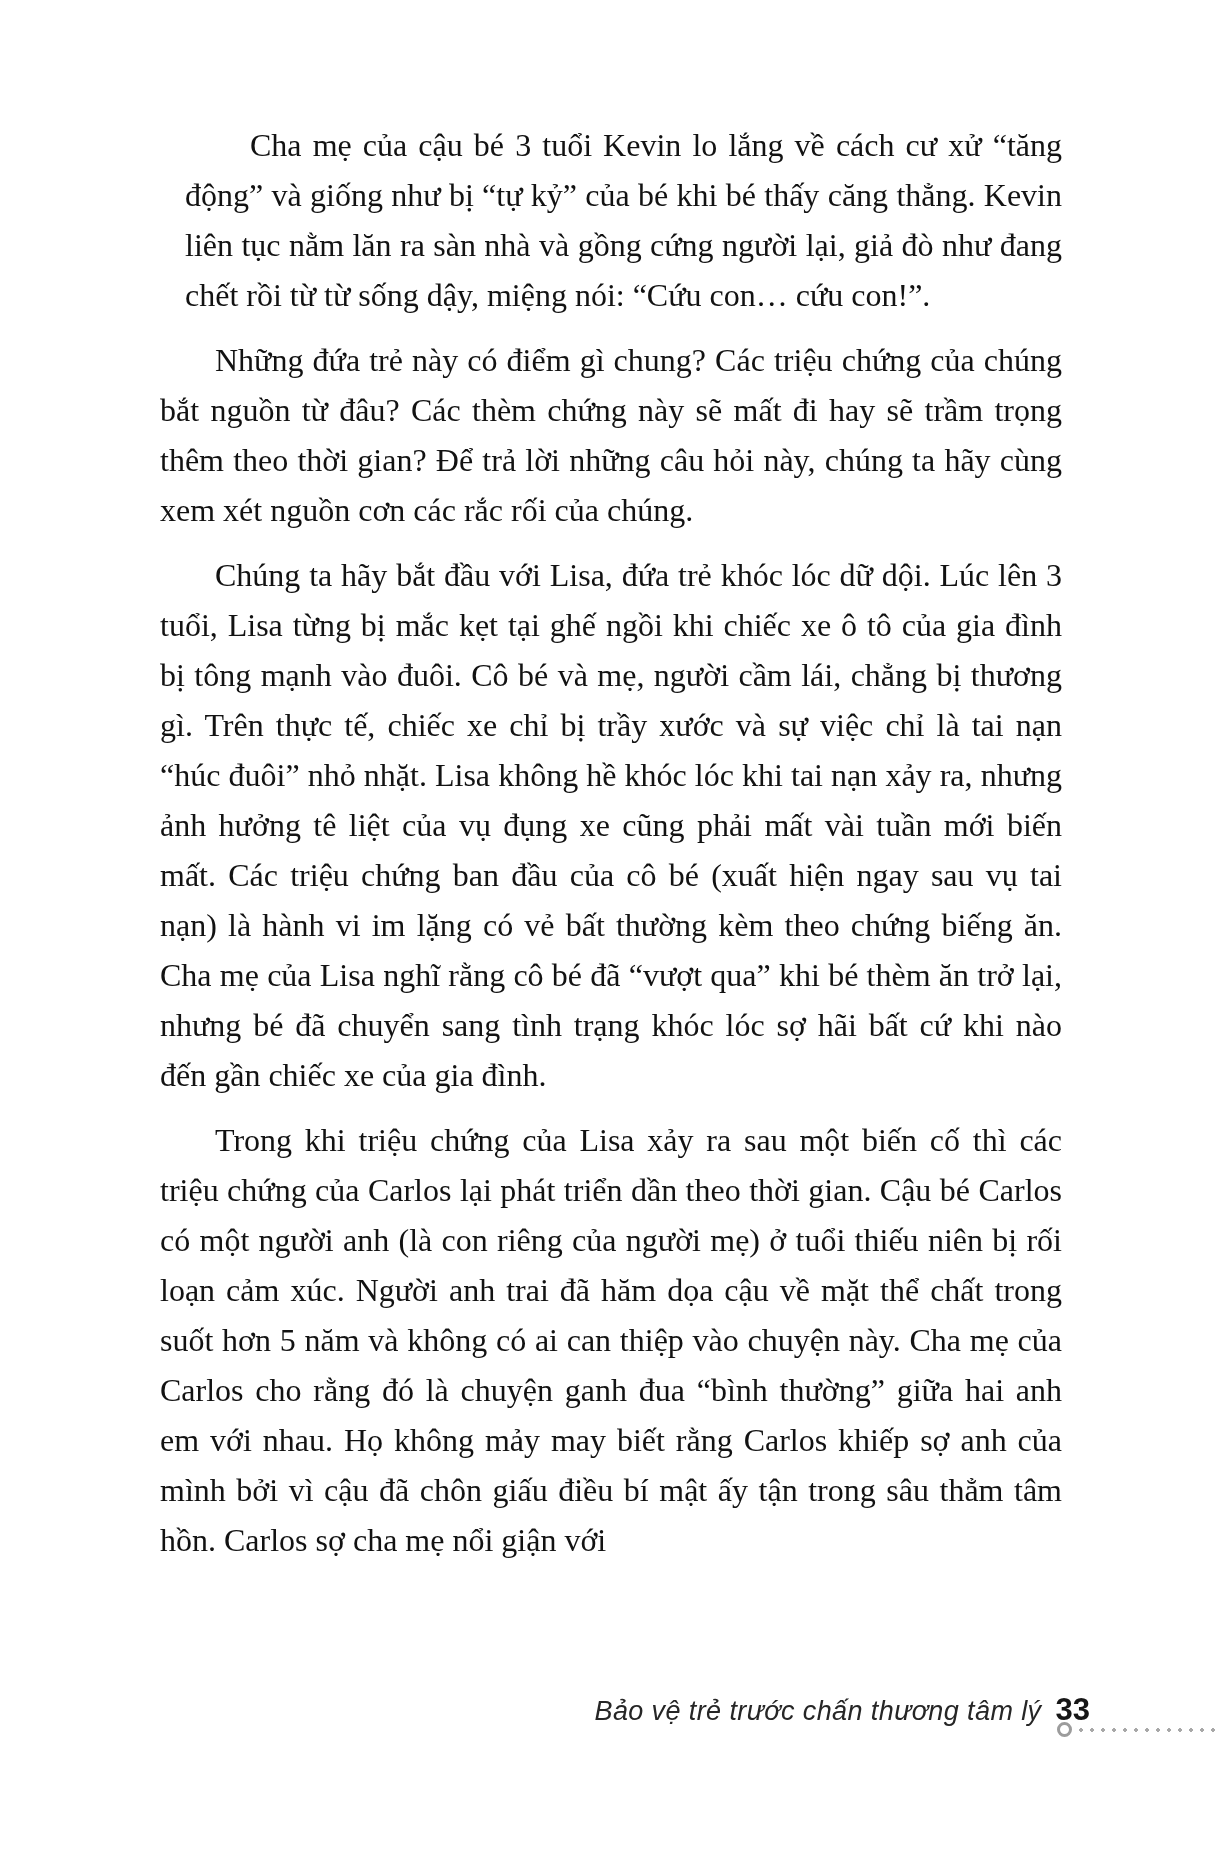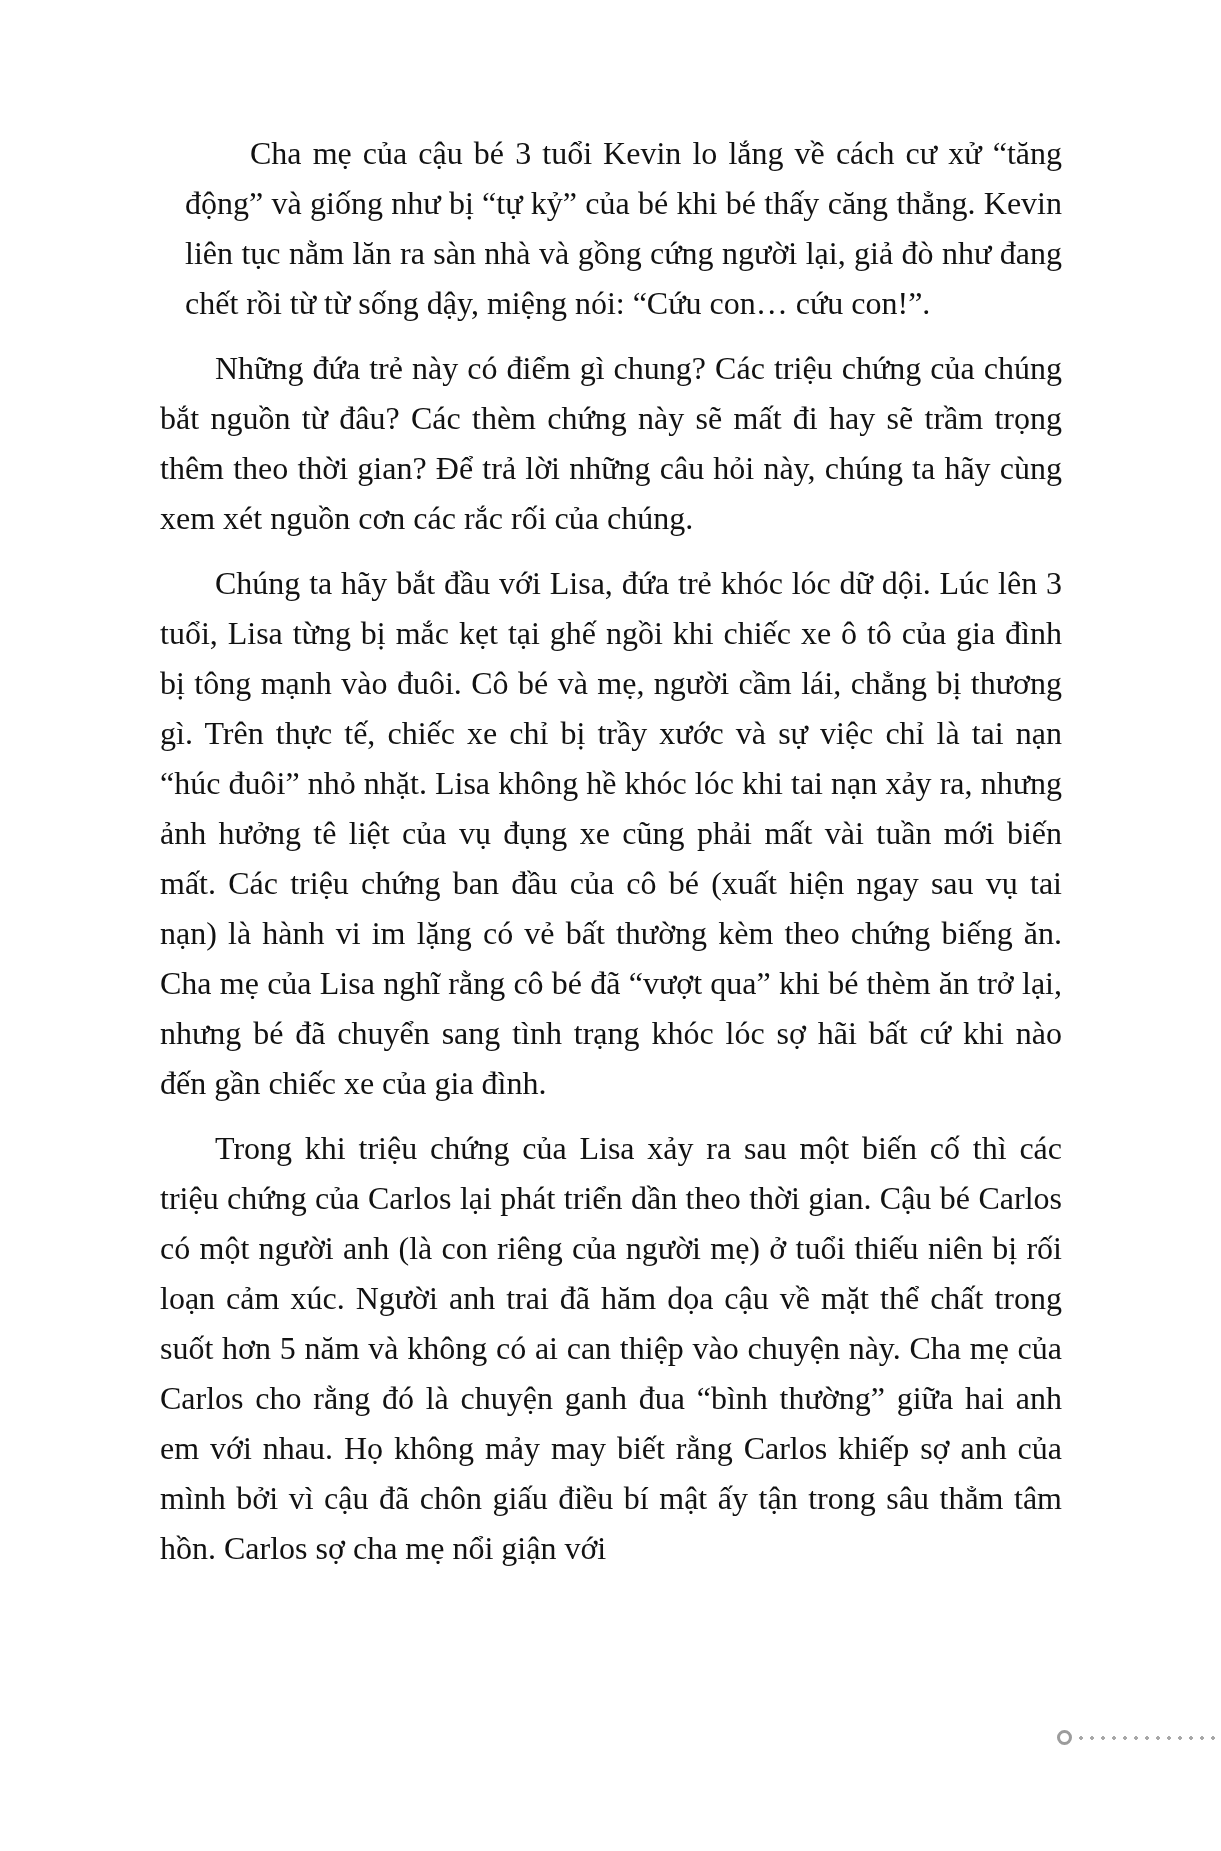--- a/index.html
+++ b/index.html
@@ -8,21 +8,20 @@
     height: 1851px;
     background: #ffffff;
     position: relative;
     overflow: hidden;
     font-family: "Liberation Serif", "DejaVu Serif", serif;
   }
   .page {
     position: absolute;
     inset: 0;
     background: #ffffff;
-    margin-top: 8px;
   }
   .text-block {
     position: absolute;
     left: 160px;
     top: 120px;
     width: 902px;
   }
   .para {
     font-size: 32px;
     line-height: 50px;
@@ -88,19 +87,23 @@
 
 <div class="page">
 
   <main class="text-block">
     <p class="para vignette">Cha mẹ của cậu bé 3 tuổi Kevin lo lắng về cách cư xử “tăng động” và giống như bị “tự kỷ” của bé khi bé thấy căng thẳng. Kevin liên tục nằm lăn ra sàn nhà và gồng cứng người lại, giả đò như đang chết rồi từ từ sống dậy, miệng nói: “Cứu con… cứu con!”.</p>
     <p class="para">Những đứa trẻ này có điểm gì chung? Các triệu chứng của chúng bắt nguồn từ đâu? Các thèm chứng này sẽ mất đi hay sẽ trầm trọng thêm theo thời gian? Để trả lời những câu hỏi này, chúng ta hãy cùng xem xét nguồn cơn các rắc rối của chúng.</p>
     <p class="para">Chúng ta hãy bắt đầu với Lisa, đứa trẻ khóc lóc dữ dội. Lúc lên 3 tuổi, Lisa từng bị mắc kẹt tại ghế ngồi khi chiếc xe ô tô của gia đình bị tông mạnh vào đuôi. Cô bé và mẹ, người cầm lái, chẳng bị thương gì. Trên thực tế, chiếc xe chỉ bị trầy xước và sự việc chỉ là tai nạn “húc đuôi” nhỏ nhặt. Lisa không hề khóc lóc khi tai nạn xảy ra, nhưng ảnh hưởng tê liệt của vụ đụng xe cũng phải mất vài tuần mới biến mất. Các triệu chứng ban đầu của cô bé (xuất hiện ngay sau vụ tai nạn) là hành vi im lặng có vẻ bất thường kèm theo chứng biếng ăn. Cha mẹ của Lisa nghĩ rằng cô bé đã “vượt qua” khi bé thèm ăn trở lại, nhưng bé đã chuyển sang tình trạng khóc lóc sợ hãi bất cứ khi nào đến gần chiếc xe của gia đình.</p>
     <p class="para">Trong khi triệu chứng của Lisa xảy ra sau một biến cố thì các triệu chứng của Carlos lại phát triển dần theo thời gian. Cậu bé Carlos có một người anh (là con riêng của người mẹ) ở tuổi thiếu niên bị rối loạn cảm xúc. Người anh trai đã hăm dọa cậu về mặt thể chất trong suốt hơn 5 năm và không có ai can thiệp vào chuyện này. Cha mẹ của Carlos cho rằng đó là chuyện ganh đua “bình thường” giữa hai anh em với nhau. Họ không mảy may biết rằng Carlos khiếp sợ anh của mình bởi vì cậu đã chôn giấu điều bí mật ấy tận trong sâu thẳm tâm hồn. Carlos sợ cha mẹ nổi giận với</p>
   </main>
 
+  <footer class="footer">
+    <span class="running-title">Bảo vệ trẻ trước chấn thương tâm lý</span>
+    <span class="page-number">33</span>
+  </footer>
 
   <div class="footer-deco">
     <span class="ring"></span>
     <span class="dots"></span>
   </div>
 
 </div>
 
 </body></html>

